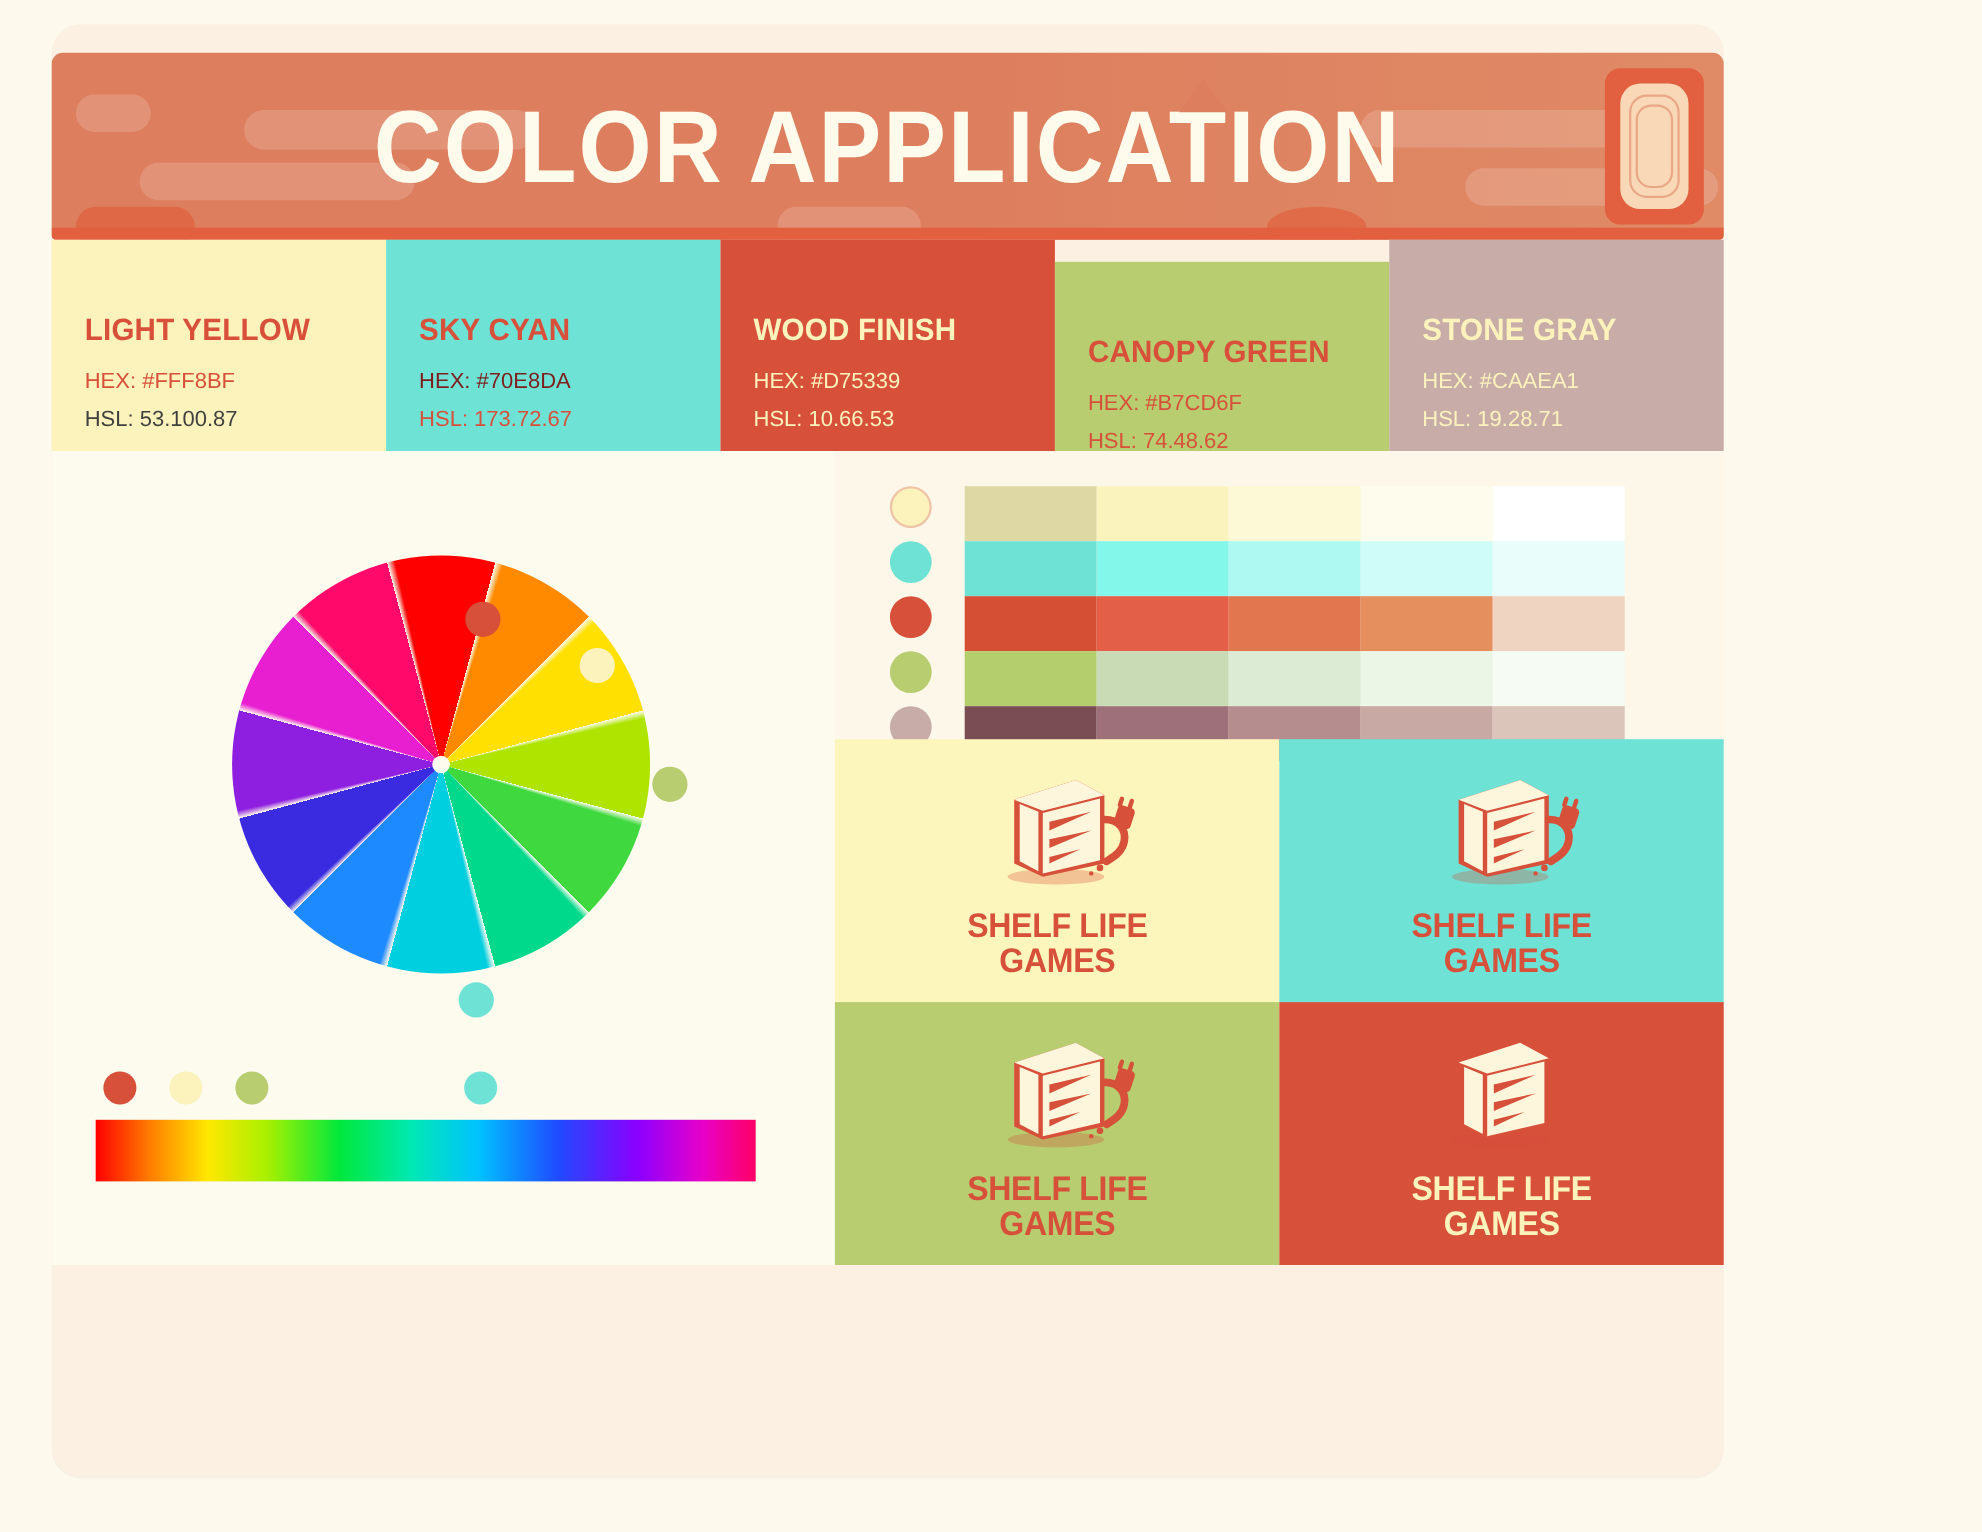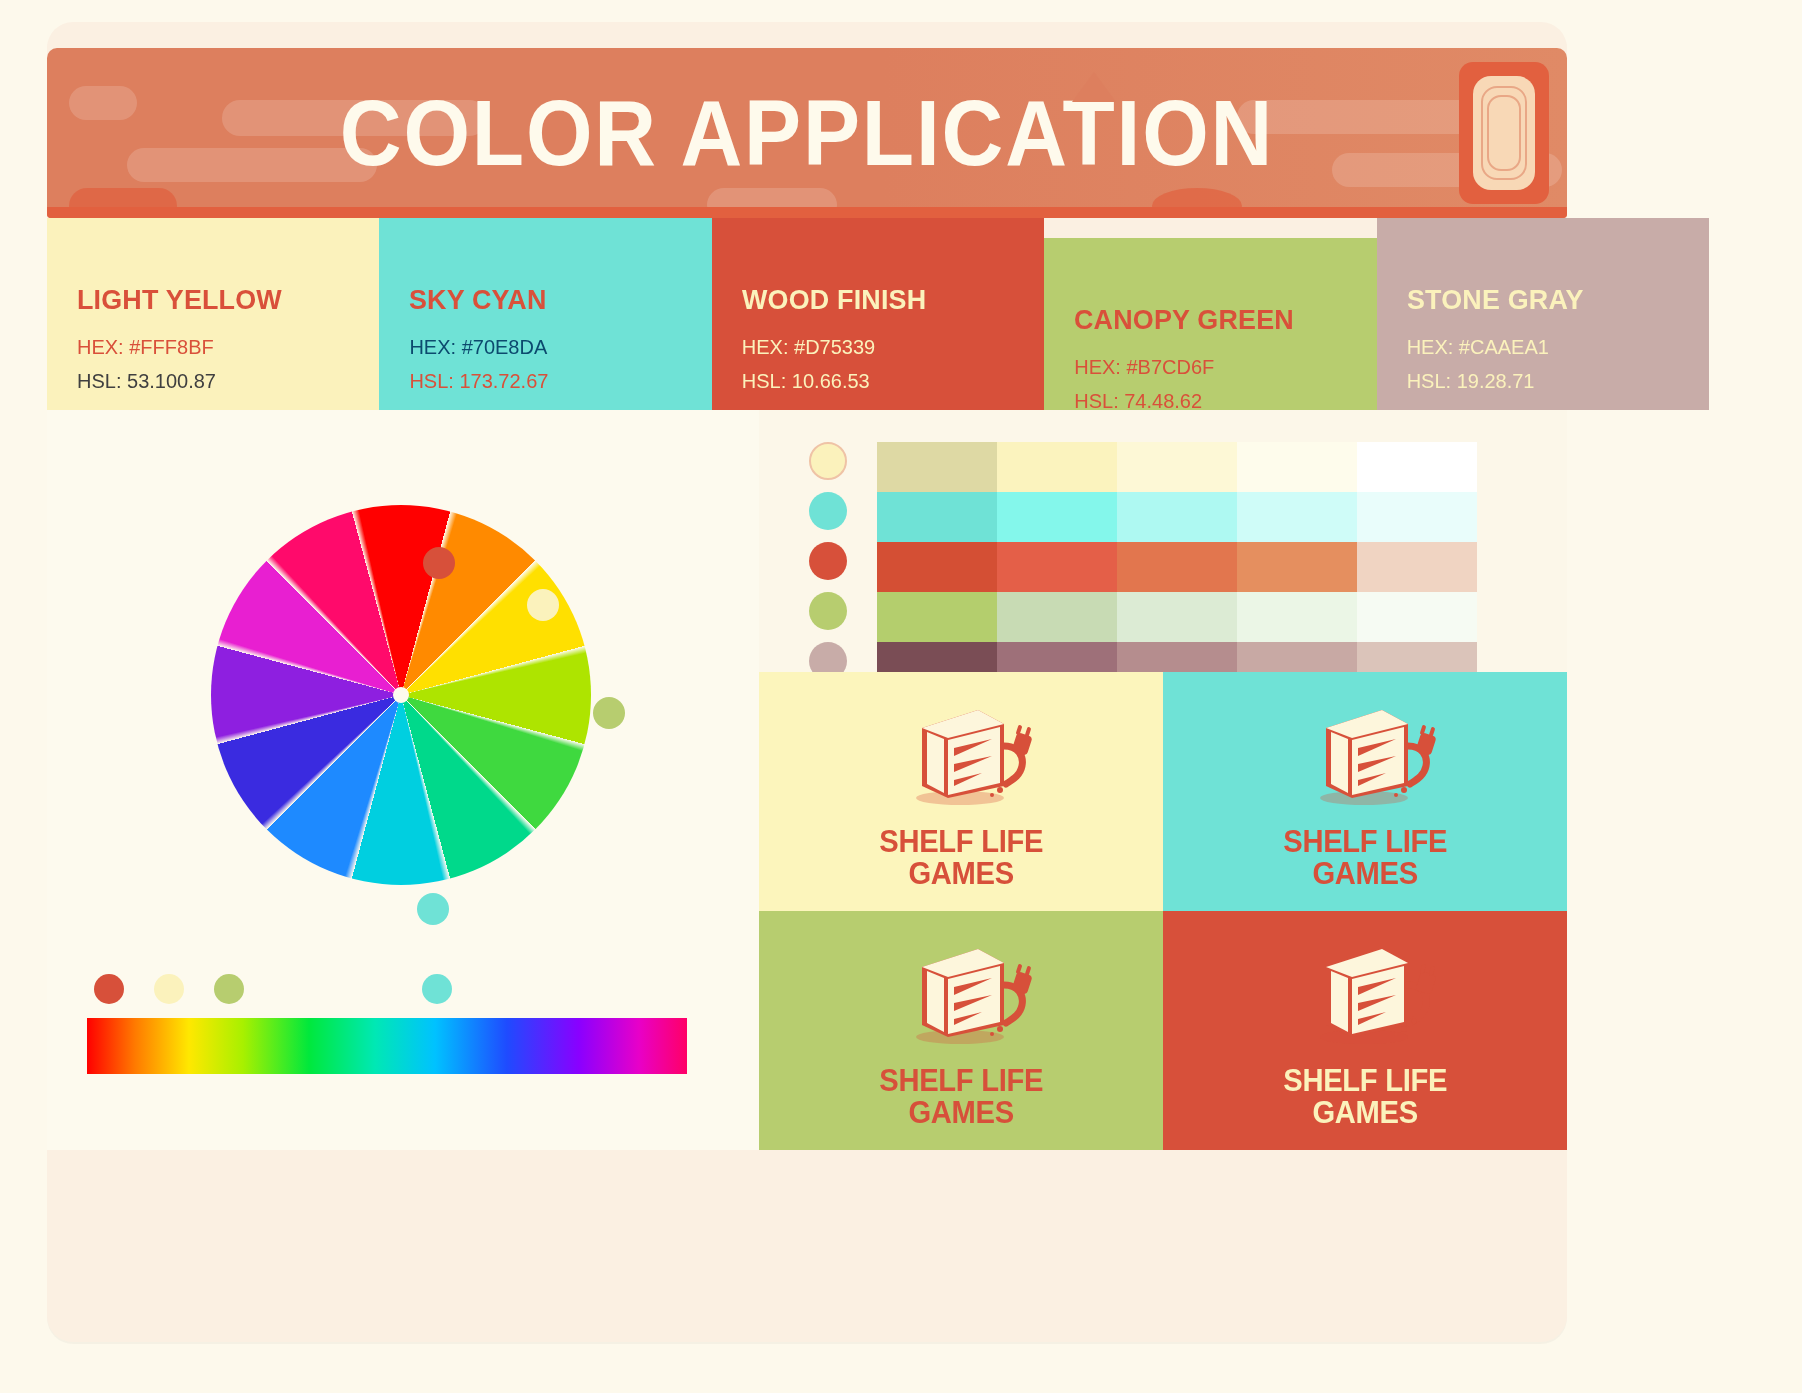--- a/index.html
+++ b/index.html
@@ -106,21 +106,21 @@
     left: 28px; top: 33px;
     width: 34px; height: 76px;
     border: 2px solid rgba(221,127,94,0.55);
     border-radius: 14px;
   }
 
   
   .swatches {
     position: absolute;
     left: 47px; top: 218px;
-    width: 1662px; height: 192px;
+    width: 1520px; height: 192px;
     display: flex;
   }
   .swatch {
     flex: 1 1 0;
     position: relative;
     padding: 0 30px;
   }
   .swatch-name {
     position: absolute;
     left: 30px; top: 66px;
@@ -279,21 +279,21 @@
   </div>
 
   <div class="swatches" id="swatch-row">
       <div class="swatch" style="background: rgb(251, 242, 188);">
         <div class="swatch-name" style="color:#D9503A">LIGHT YELLOW</div>
         <div class="swatch-hex" style="color:#D9503A">HEX: #FFF8BF</div>
         <div class="swatch-hsl" style="color:#404040">HSL: 53.100.87</div>
       </div>
       <div class="swatch" style="background: rgb(111, 226, 214);">
         <div class="swatch-name" style="color:#D9503A">SKY CYAN</div>
-        <div class="swatch-hex" style="color:#0c4a6e">HEX: #70E8DA</div>
+        <div class="swatch-hex" style="color:#7f1d1d">HEX: #70E8DA</div>
         <div class="swatch-hsl" style="color:#D9503A">HSL: 173.72.67</div>
       </div>
       <div class="swatch" style="background: rgb(215, 80, 58);">
         <div class="swatch-name" style="color:#FBF2BC">WOOD FINISH</div>
         <div class="swatch-hex" style="color:#FBF2BC">HEX: #D75339</div>
         <div class="swatch-hsl" style="color:#FBF2BC">HSL: 10.66.53</div>
       </div>
       <div class="swatch" style="background: rgb(183, 205, 111); margin-top: 20px;">
         <div class="swatch-name" style="color:#D9503A">CANOPY GREEN</div>
         <div class="swatch-hex" style="color:#D9503A">HEX: #B7CD6F</div>

